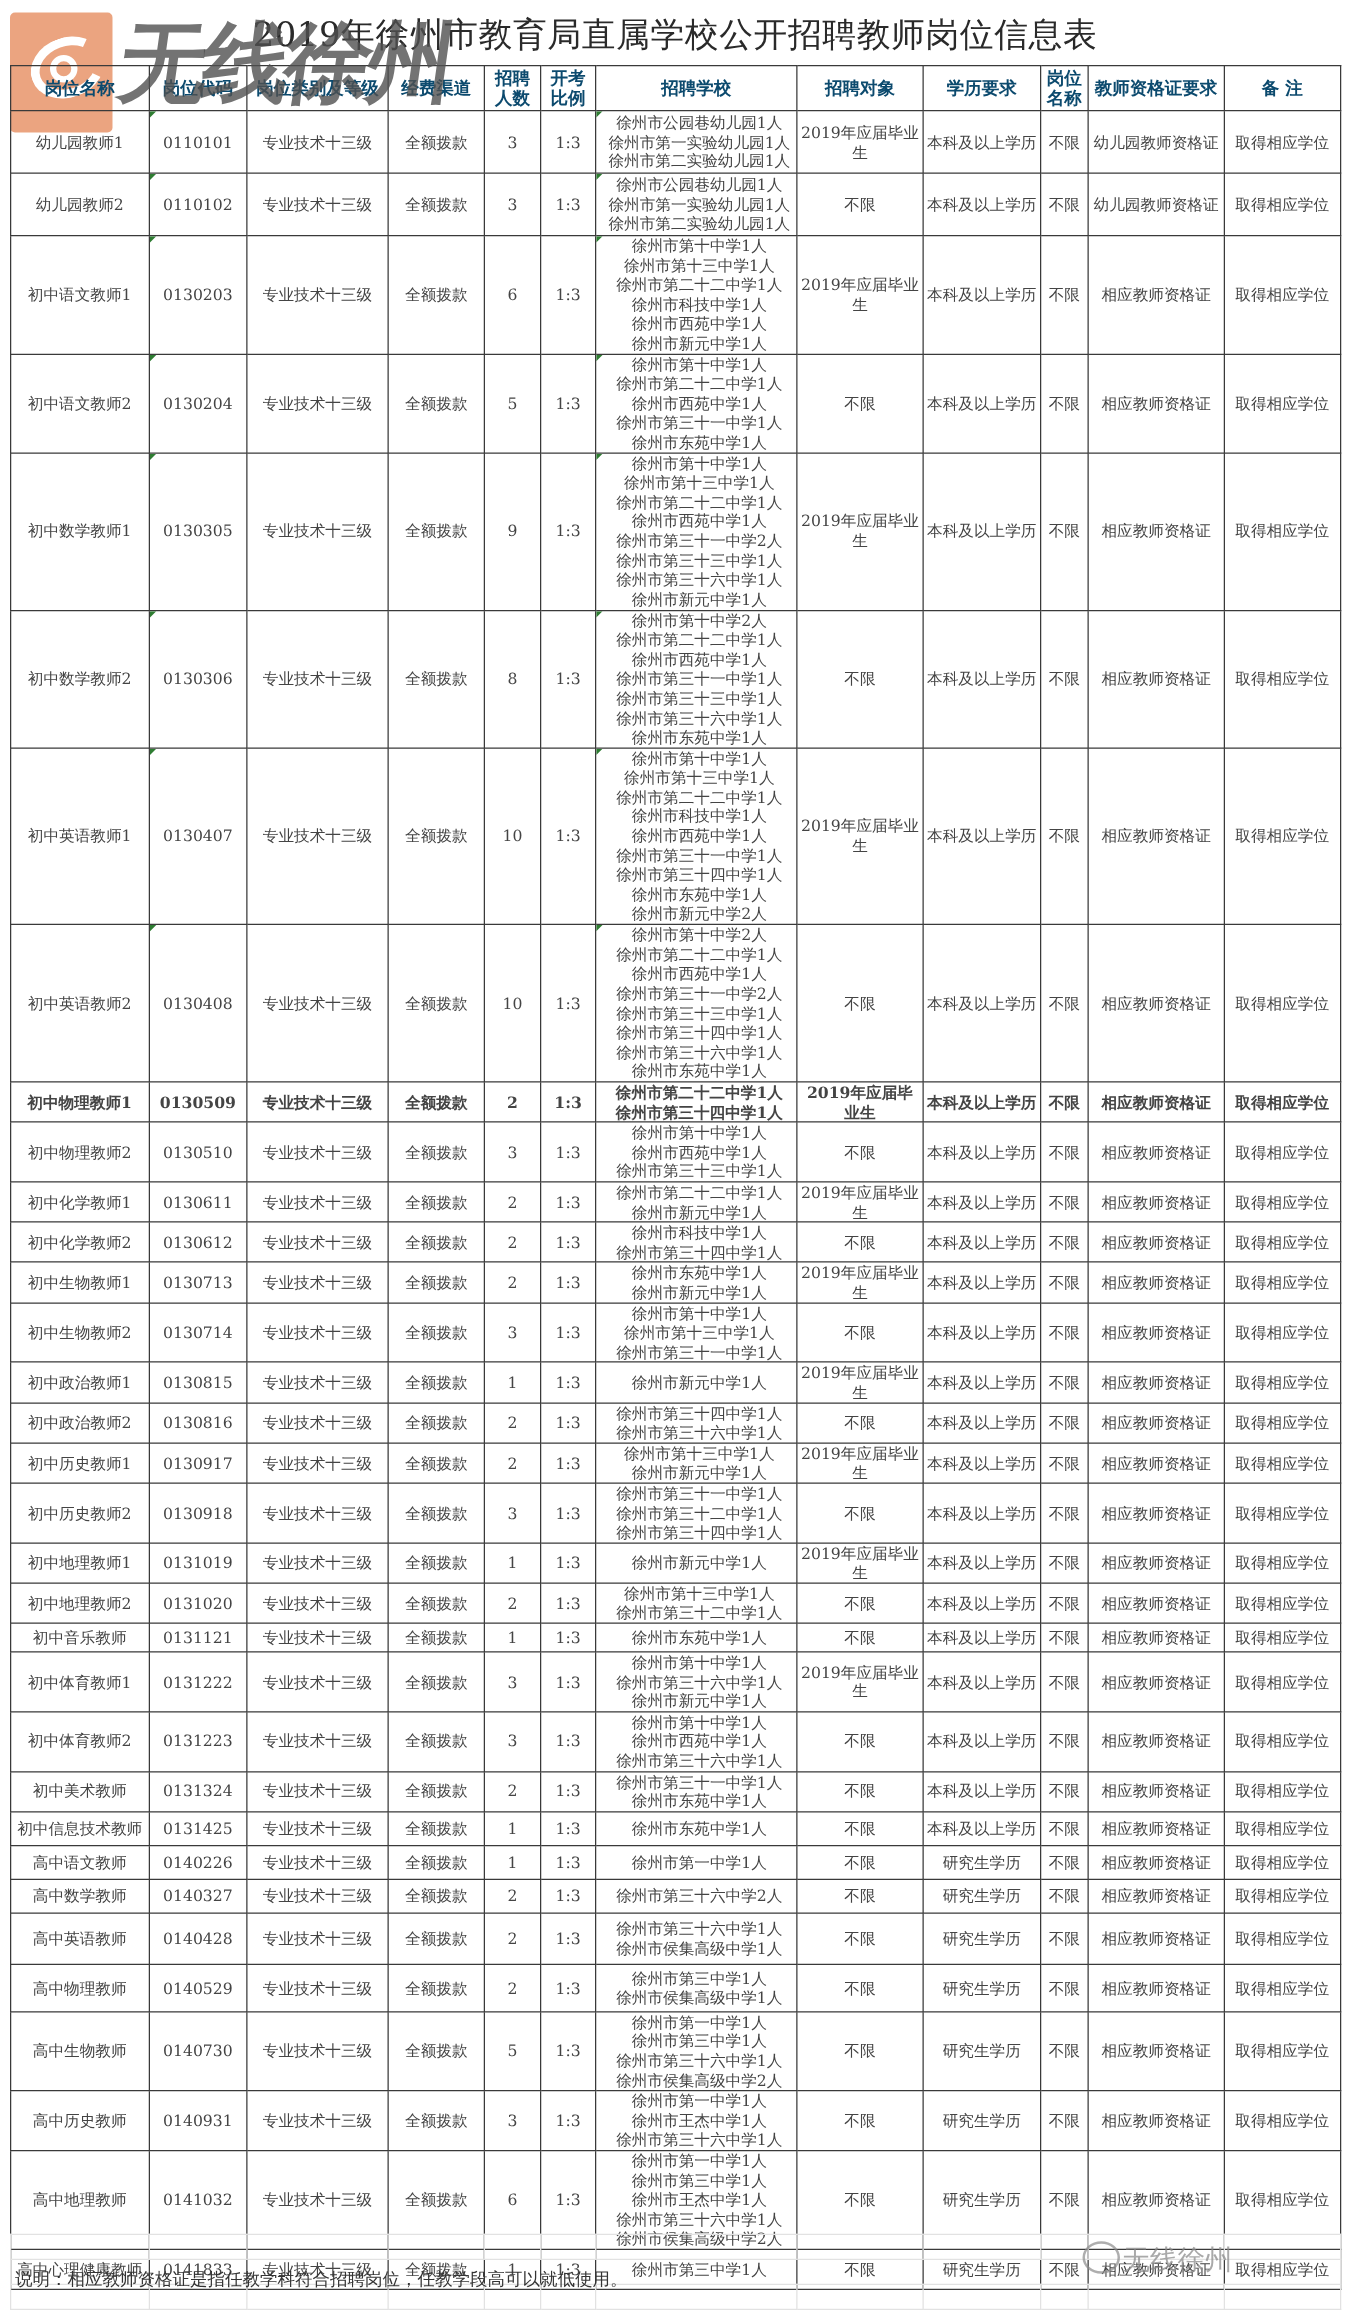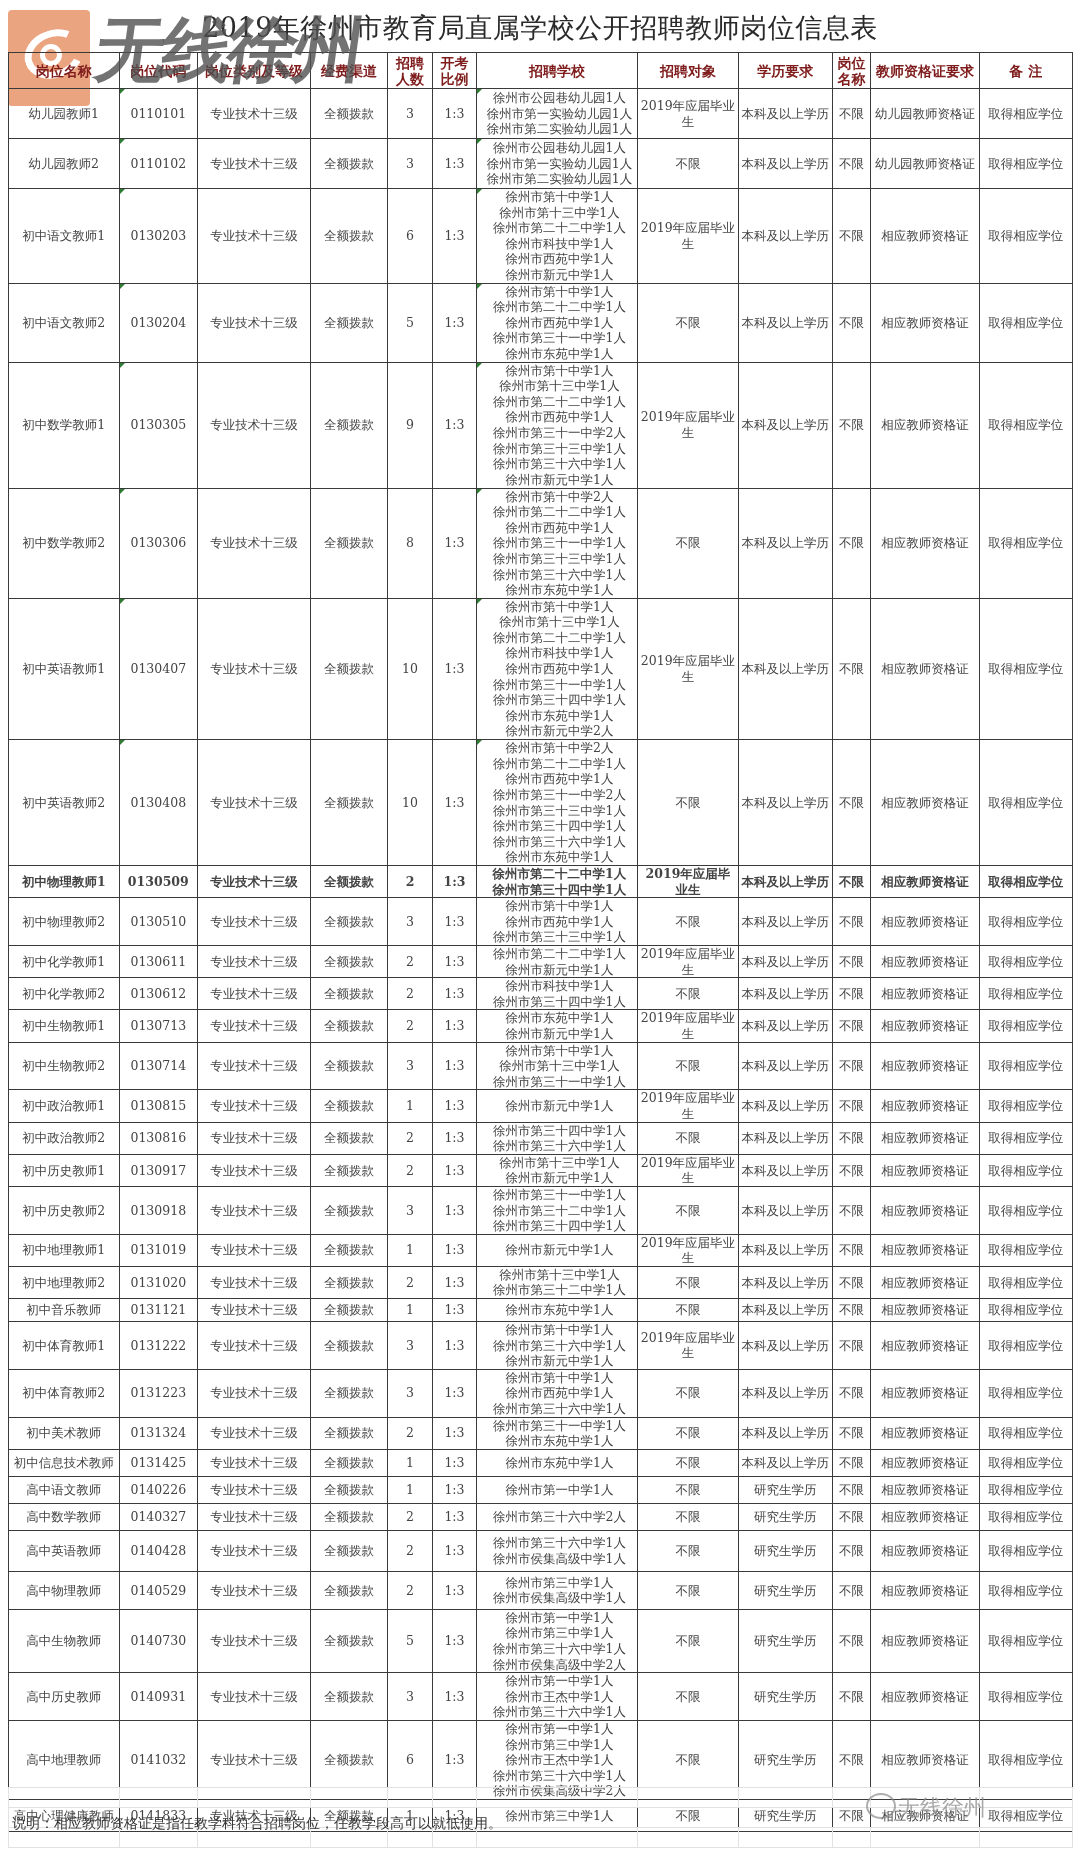--- a/index.html
+++ b/index.html
@@ -4,21 +4,21 @@
 <style>
   html, body { margin:0; padding:0; background:#ffffff; }
   body { width:1080px; height:1857px; position:relative; overflow:hidden;
          font-family: "DejaVu Serif", "Liberation Serif", serif; color:#333; }
   .page { position:absolute; left:0; top:0; width:1080px; height:1857px; background:#fff; }
   .title { position:absolute; left:0; top:10px; width:1080px; text-align:center;
            font-size:27px; color:#2a2a2a; letter-spacing:0.5px; }
   table.grid { position:absolute; left:8px; top:52px; width:1065px; border-collapse:collapse; table-layout:fixed; }
   table.grid th, table.grid td { border:1.5px solid #3a3a3a; text-align:center; vertical-align:middle;
            font-size:12.5px; line-height:15.6px; padding:0 2px; color:#444; overflow:hidden; }
-  table.grid th { font-weight:bold; font-size:14px; line-height:16px; color:#7f1d1d; }
+  table.grid th { font-weight:bold; font-size:14px; line-height:16px; color:#0c4a6e; }
   table.grid td.school { text-align:center; padding-left:7px; white-space:nowrap; position:relative; }
   .school-line { display:block; }
   td.code, td.name { position:relative; }
   .tri { position:absolute; left:0; top:0; width:0; height:0; border-top:5px solid #2e7d32; border-right:5px solid transparent; }
   td.note { font-size:13.5px; color:#333; }
   .footer-rows { position:absolute; left:8px; top:1787px; width:1065px; }
   .footer-table { width:1065px; border-collapse:collapse; table-layout:fixed; }
   .footer-table td { border:1px solid #e2e2e2; height:19px; padding:0; }
   .footnote { position:absolute; left:12px; top:1815px; font-size:14px; color:#333; }
   .logo { position:absolute; left:8px; top:10px; width:82px; height:96px; background:#e8956a; opacity:0.85; border-radius:4px; }

